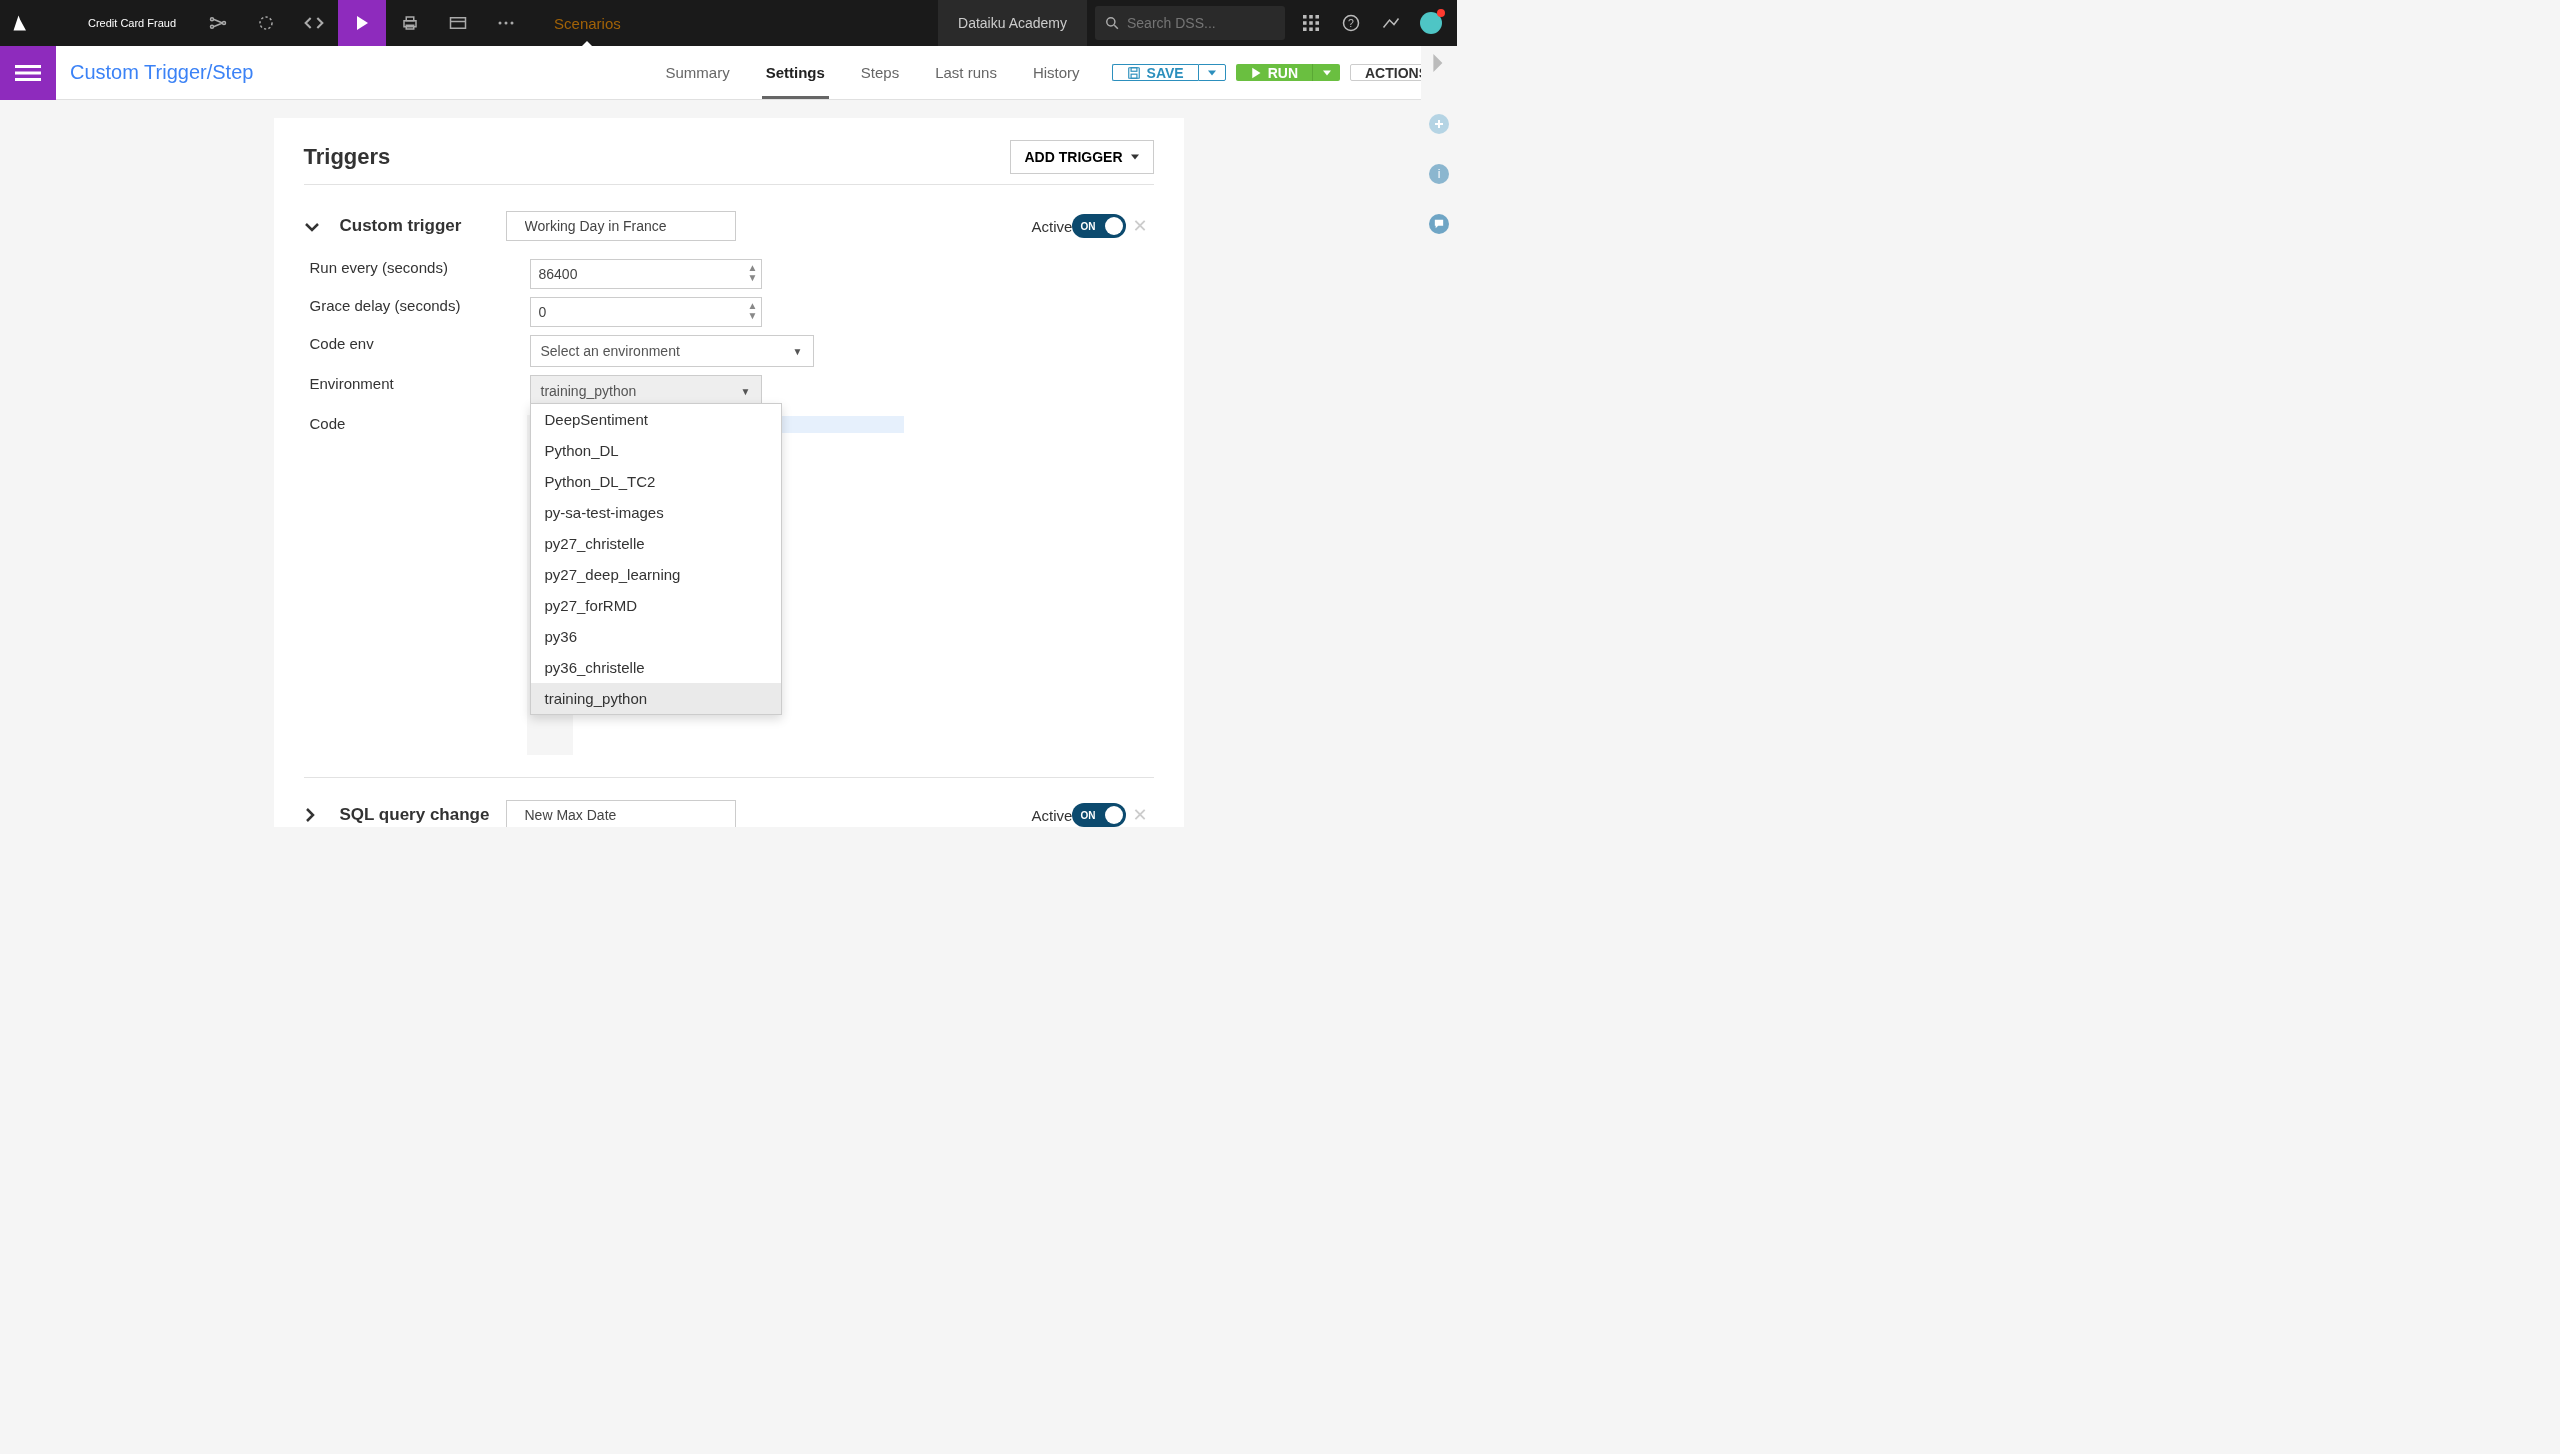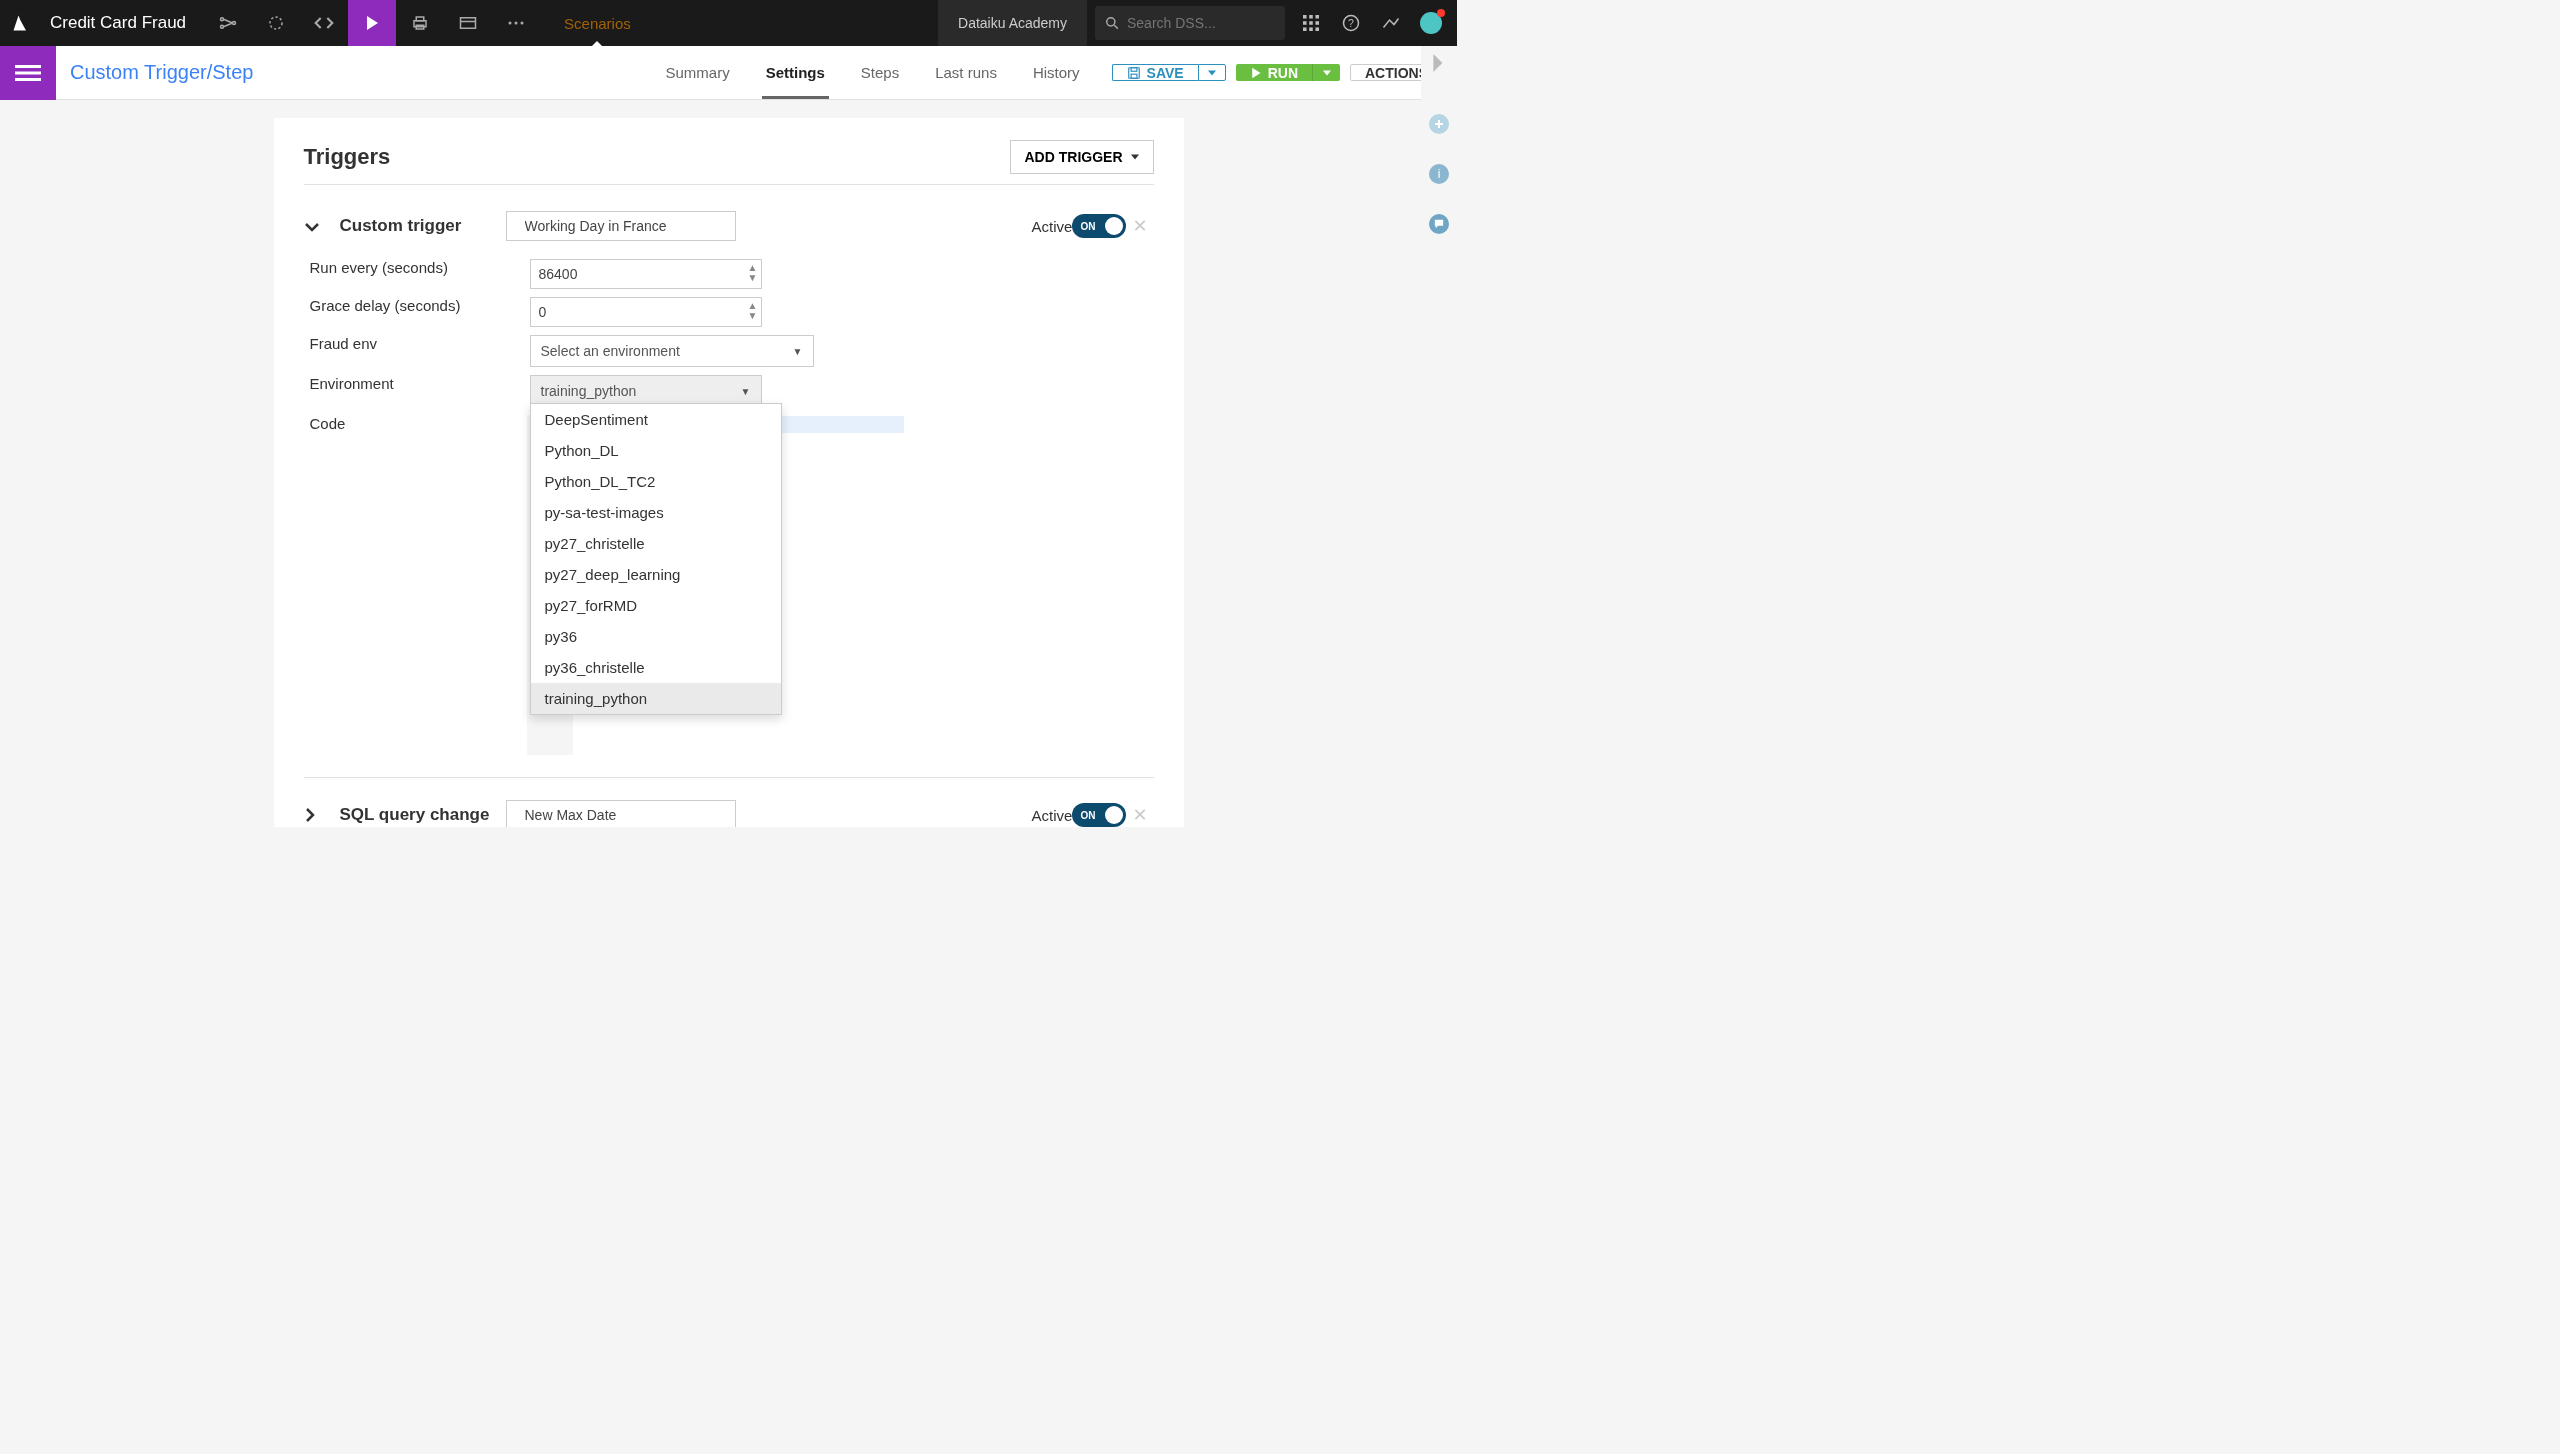--- a/index.html
+++ b/index.html
@@ -1,21 +1,21 @@
 <!DOCTYPE html>
 <html><head>
 <meta charset="utf-8">
 <style>
 * { margin: 0; padding: 0; box-sizing: border-box; font-family: -apple-system, BlinkMacSystemFont, "Segoe UI", Helvetica, Arial, sans-serif; }
 body { background: #f5f5f5; width: 1457px; height: 827px; overflow: hidden; position: relative; }
 
 
 .topbar { background: #1a1a1a; height: 46px; display: flex; align-items: center; color: #fff; }
 .topbar .logo { width: 42px; display: flex; align-items: center; justify-content: center; }
-.topbar .project-name { font-size: 17px; font-weight: 500; padding: 0 18px 0 8px; }
+.topbar .project-name { font-size: 11px; font-weight: 500; padding: 0 18px 0 8px; margin-left: 38px; }
 .topbar .icon-btn { width: 48px; height: 46px; display: flex; align-items: center; justify-content: center; color: #aaa; }
 .topbar .icon-btn.active { background: #8e2bbd; color: #fff; }
 .topbar .tab { padding: 0 24px; height: 46px; display: flex; align-items: center; font-size: 15px; color: #a16207; position: relative; }
 .topbar .tab.active::after { content: ''; position: absolute; bottom: -1px; left: 50%; transform: translateX(-50%); width: 0; height: 0; border-left: 6px solid transparent; border-right: 6px solid transparent; border-bottom: 6px solid #fff; }
 .topbar .spacer { flex: 1; }
 .topbar .academy { background: #2a2a2a; padding: 0 20px; height: 46px; display: flex; align-items: center; font-size: 14px; color: #ccc; }
 .topbar .search { background: #2a2a2a; margin-left: 8px; height: 34px; width: 190px; border-radius: 3px; display: flex; align-items: center; padding: 0 10px; }
 .topbar .search input { background: transparent; border: none; color: #ccc; font-size: 14px; margin-left: 8px; width: 140px; outline: none; }
 .topbar .right-icons { display: flex; align-items: center; padding: 0 8px; gap: 4px; }
 .topbar .right-icon { width: 36px; height: 46px; display: flex; align-items: center; justify-content: center; color: #bbb; }
@@ -304,21 +304,21 @@
 
     <div class="form-row">
       <div class="form-label">Grace delay (seconds)</div>
       <div class="num-wrap">
         <input class="num-input" value="0" style="">
         <div class="spinner">▲<br>▼</div>
       </div>
     </div>
 
     <div class="form-row">
-      <div class="form-label">Fraud env</div>
+      <div class="form-label">Code env</div>
       <div class="select-box">
         <span>Select an environment</span>
         <span class="caret">▼</span>
       </div>
     </div>
 
     <div class="form-row" style="position:relative;">
       <div class="form-label">Environment</div>
       <div class="select-box narrow">
         <span>training_python</span>

